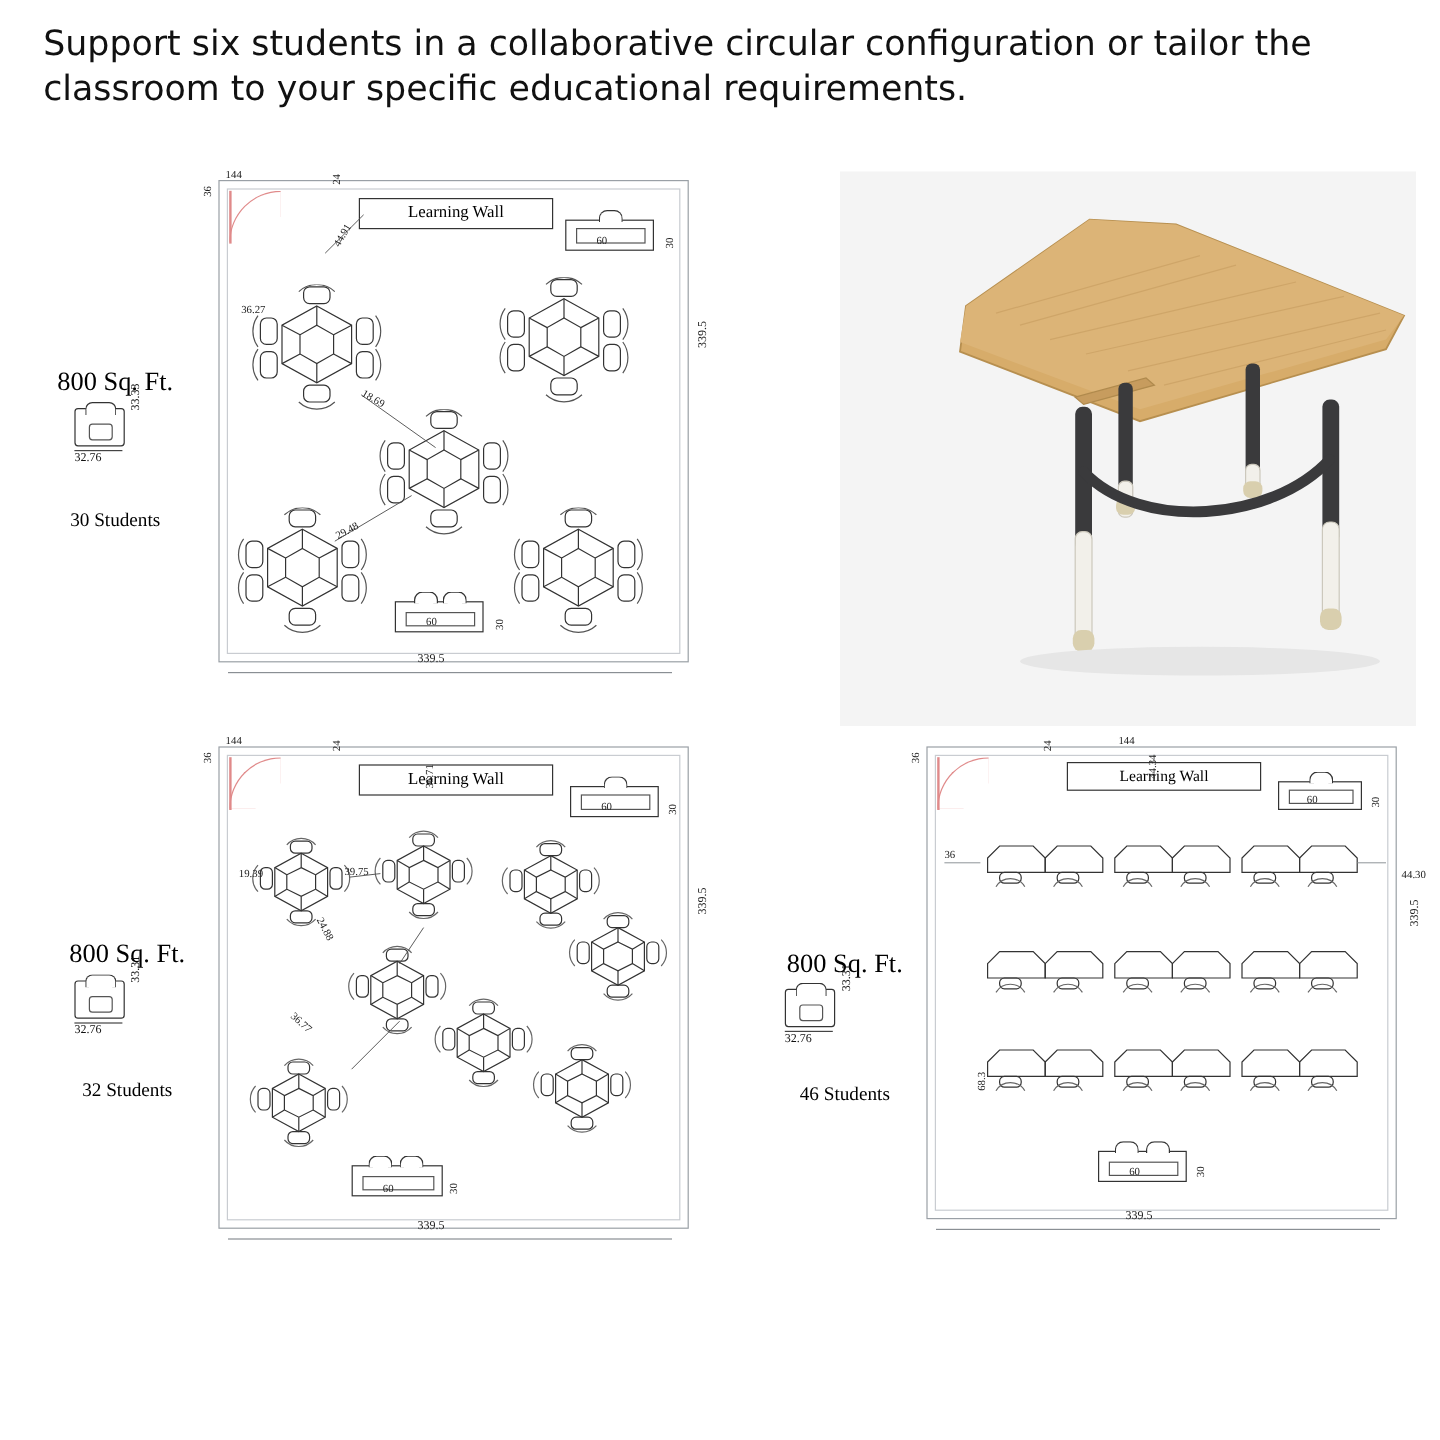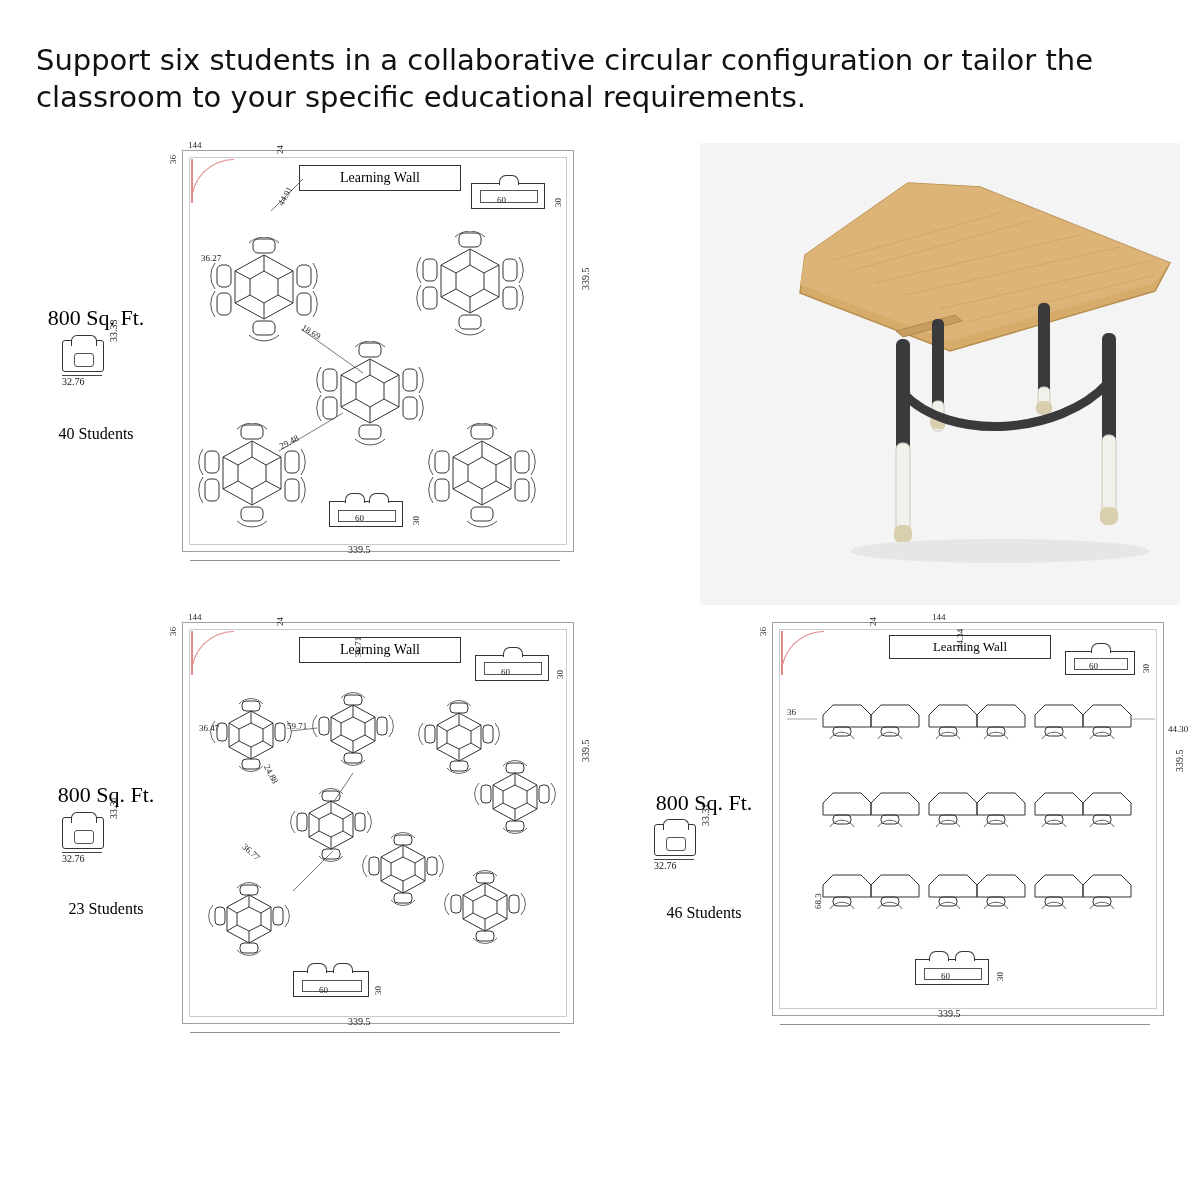--- a/index.html
+++ b/index.html
@@ -9,21 +9,20 @@
     font-family:"Liberation Sans", sans-serif;
     color:#111;
     position:relative;
     overflow:hidden;
   }
   .headline{
     position:absolute;left:36px;top:18px;width:1120px;
     font-size:29px;line-height:1.28;color:#111;
     font-family:"DejaVu Sans", sans-serif;
     font-weight:400;
-    margin-top:24px;
   }
 
   
   .plan{position:absolute;}
   .plan-label{
     position:absolute;text-align:center;
     font-family:"Liberation Serif", serif;
   }
   .sqft{font-size:22px;color:#000;white-space:nowrap;}
   .students{font-size:16px;color:#000;white-space:nowrap;}
@@ -105,21 +104,21 @@
 
   <div class="plan-label sqft" style="left:16px;top:165px;width:160px;">800 Sq. Ft.</div>
 
   <div class="legend" style="left:62px;top:200px;">
     <div class="box"></div>
     <div class="tickline"></div>
     <div class="dimV">33.33</div>
     <div class="dimH">32.76</div>
   </div>
 
-  <div class="plan-label students" style="left:16px;top:285px;width:160px;">40 Students</div>
+  <div class="plan-label students" style="left:16px;top:285px;width:160px;">30 Students</div>
 
   <div class="frame" style="left:182px;top:10px;width:390px;height:400px;">
     <div class="inner"></div>
 
     <div class="door" style="left:8px;top:8px;width:42px;height:42px;"></div>
     <div class="doorleaf" style="left:8px;top:8px;width:2px;height:44px;"></div>
 
     <div class="lw" style="left:116px;top:14px;width:160px;height:24px;line-height:24px;font-size:14px;">Learning Wall</div>
 
     <div class="station" style="left:288px;top:32px;width:72px;height:24px;">
@@ -330,21 +329,21 @@
 
   <div class="plan-label sqft" style="left:16px;top:170px;width:180px;">800 Sq. Ft.</div>
 
   <div class="legend" style="left:62px;top:205px;">
     <div class="box"></div>
     <div class="tickline"></div>
     <div class="dimV">33.31</div>
     <div class="dimH">32.76</div>
   </div>
 
-  <div class="plan-label students" style="left:16px;top:288px;width:180px;">23 Students</div>
+  <div class="plan-label students" style="left:16px;top:288px;width:180px;">32 Students</div>
 
   <div class="frame" style="left:182px;top:10px;width:390px;height:400px;">
     <div class="inner"></div>
 
     <div class="door" style="left:8px;top:8px;width:42px;height:42px;"></div>
     <div class="doorleaf" style="left:8px;top:8px;width:2px;height:44px;"></div>
 
     <div class="lw" style="left:116px;top:14px;width:160px;height:24px;line-height:24px;font-size:14px;">Learning Wall</div>
 
     <div class="station" style="left:292px;top:32px;width:72px;height:24px;">
@@ -391,22 +390,22 @@
       <use href="#c4" x="182" y="212"></use>
       <use href="#c4" x="28" y="262"></use>
       <use href="#c4" x="264" y="250"></use>
       <g stroke="#555" stroke-width="0.8" fill="none">
         <line x1="108" y1="108" x2="134" y2="105"></line>
         <line x1="170" y1="150" x2="150" y2="180"></line>
         <line x1="150" y1="228" x2="110" y2="268"></line>
       </g>
     </svg>
 
-    <div class="dim" style="left:16px;top:100px;">36.47</div>
-    <div class="dim" style="left:104px;top:98px;">59.71</div>
+    <div class="dim" style="left:16px;top:100px;">19.39</div>
+    <div class="dim" style="left:104px;top:98px;">39.75</div>
     <div class="dim rot" style="left:170px;top:34px;">36.71</div>
     <div class="dim" style="left:78px;top:146px;transform:rotate(62deg);">24.88</div>
     <div class="dim" style="left:58px;top:224px;transform:rotate(42deg);">36.77</div>
   </div>
 
   <div class="dim" style="left:188px;top:0px;">144</div>
   <div class="dim rot" style="left:275px;top:14px;">24</div>
   <div class="dim rot" style="left:168px;top:24px;">36</div>
   <div class="dim rot" style="left:580px;top:150px;font-size:10px;">339.5</div>
   <div class="dimline h" style="left:190px;top:420px;width:370px;"></div>

